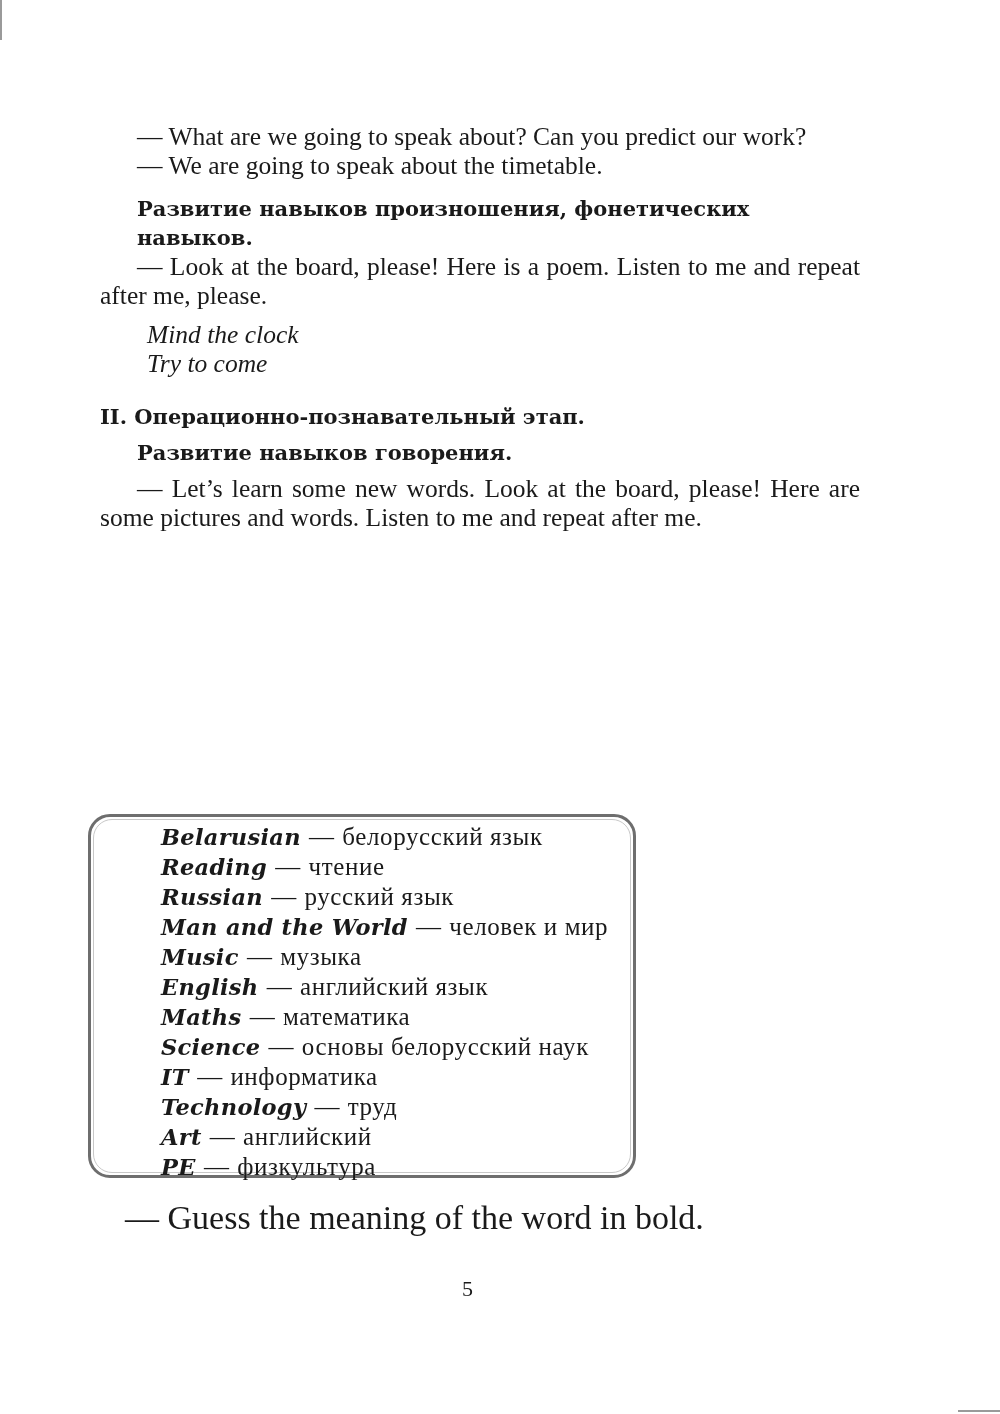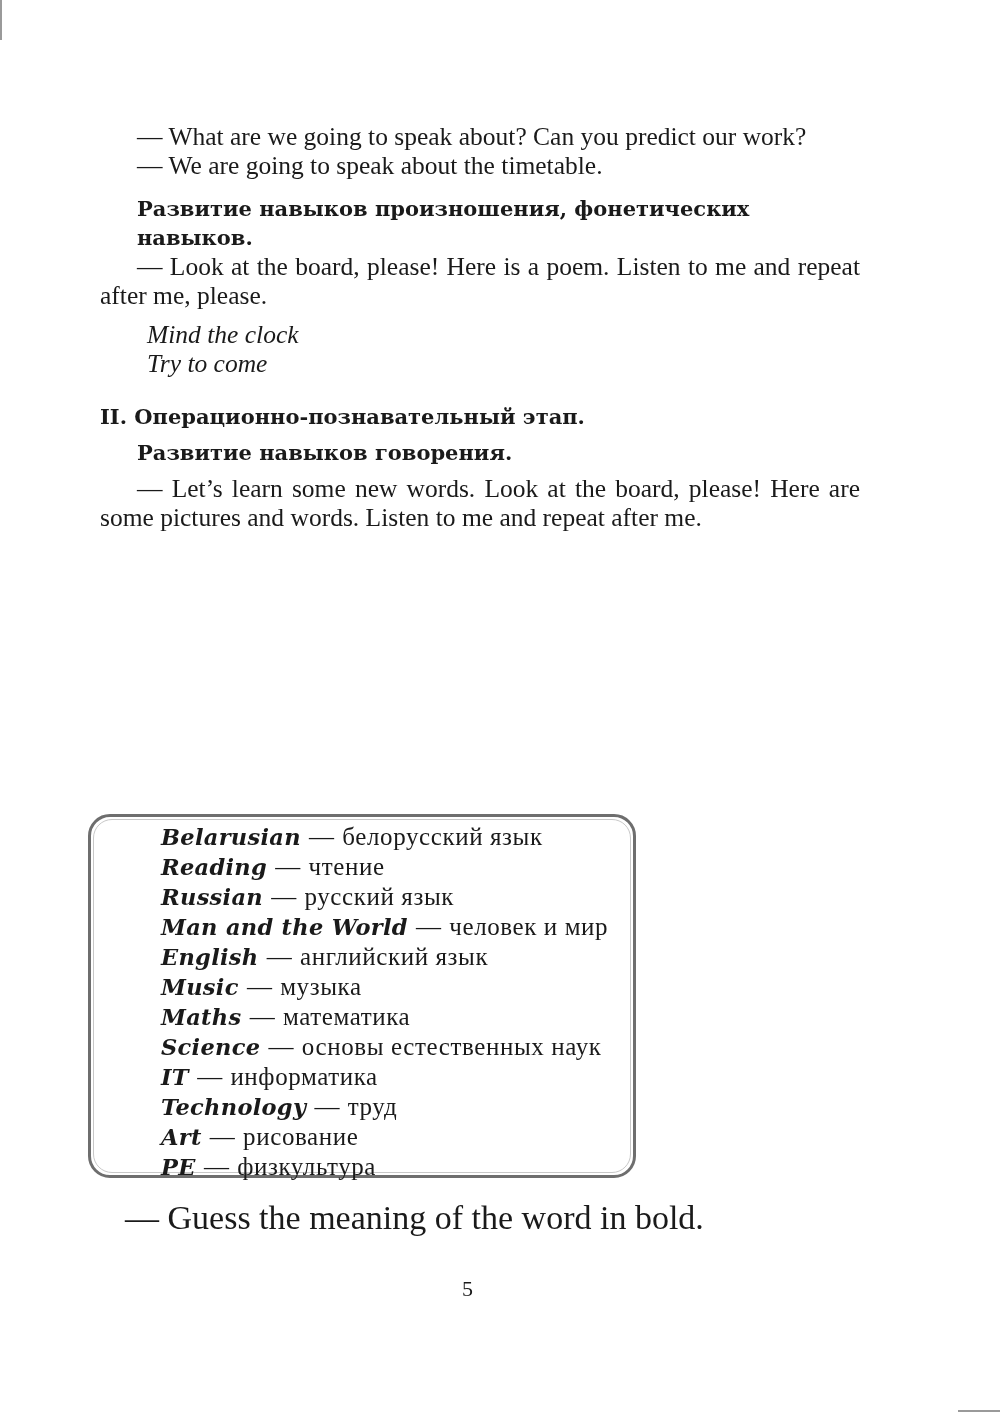--- a/index.html
+++ b/index.html
@@ -83,24 +83,24 @@
   <div class="gap-s"></div>
   <p class="p ind last-left">— Let’s learn some new words. Look at the board, please! Here are some pictures and words. Listen to me and repeat after me.</p>
 </div>
 
 <div class="vocab-box"></div>
 <div class="vocab-list">
   <div class="vocab-row"><span class="vocab-term">Belarusian</span> <span class="vocab-sep">—</span> <span class="vocab-trans">белорусский язык</span></div>
   <div class="vocab-row"><span class="vocab-term">Reading</span> <span class="vocab-sep">—</span> <span class="vocab-trans">чтение</span></div>
   <div class="vocab-row"><span class="vocab-term">Russian</span> <span class="vocab-sep">—</span> <span class="vocab-trans">русский язык</span></div>
   <div class="vocab-row"><span class="vocab-term">Man and the World</span> <span class="vocab-sep">—</span> <span class="vocab-trans">человек и мир</span></div>
+  <div class="vocab-row"><span class="vocab-term">Music</span> <span class="vocab-sep">—</span> <span class="vocab-trans">музыка</span></div>
   <div class="vocab-row"><span class="vocab-term">English</span> <span class="vocab-sep">—</span> <span class="vocab-trans">английский язык</span></div>
-  <div class="vocab-row"><span class="vocab-term">Music</span> <span class="vocab-sep">—</span> <span class="vocab-trans">музыка</span></div>
   <div class="vocab-row"><span class="vocab-term">Maths</span> <span class="vocab-sep">—</span> <span class="vocab-trans">математика</span></div>
-  <div class="vocab-row"><span class="vocab-term">Science</span> <span class="vocab-sep">—</span> <span class="vocab-trans">основы естественных наук</span></div>
+  <div class="vocab-row"><span class="vocab-term">Science</span> <span class="vocab-sep">—</span> <span class="vocab-trans">основы белорусский наук</span></div>
   <div class="vocab-row"><span class="vocab-term">IT</span> <span class="vocab-sep">—</span> <span class="vocab-trans">информатика</span></div>
   <div class="vocab-row"><span class="vocab-term">Technology</span> <span class="vocab-sep">—</span> <span class="vocab-trans">труд</span></div>
-  <div class="vocab-row"><span class="vocab-term">Art</span> <span class="vocab-sep">—</span> <span class="vocab-trans">рисование</span></div>
+  <div class="vocab-row"><span class="vocab-term">Art</span> <span class="vocab-sep">—</span> <span class="vocab-trans">английский</span></div>
   <div class="vocab-row"><span class="vocab-term">PE</span> <span class="vocab-sep">—</span> <span class="vocab-trans">физкультура</span></div>
 </div>
 
 <div class="after-box">— Guess the meaning of the word in bold.</div>
 <div class="page-number">5</div>
 
 </body></html>

